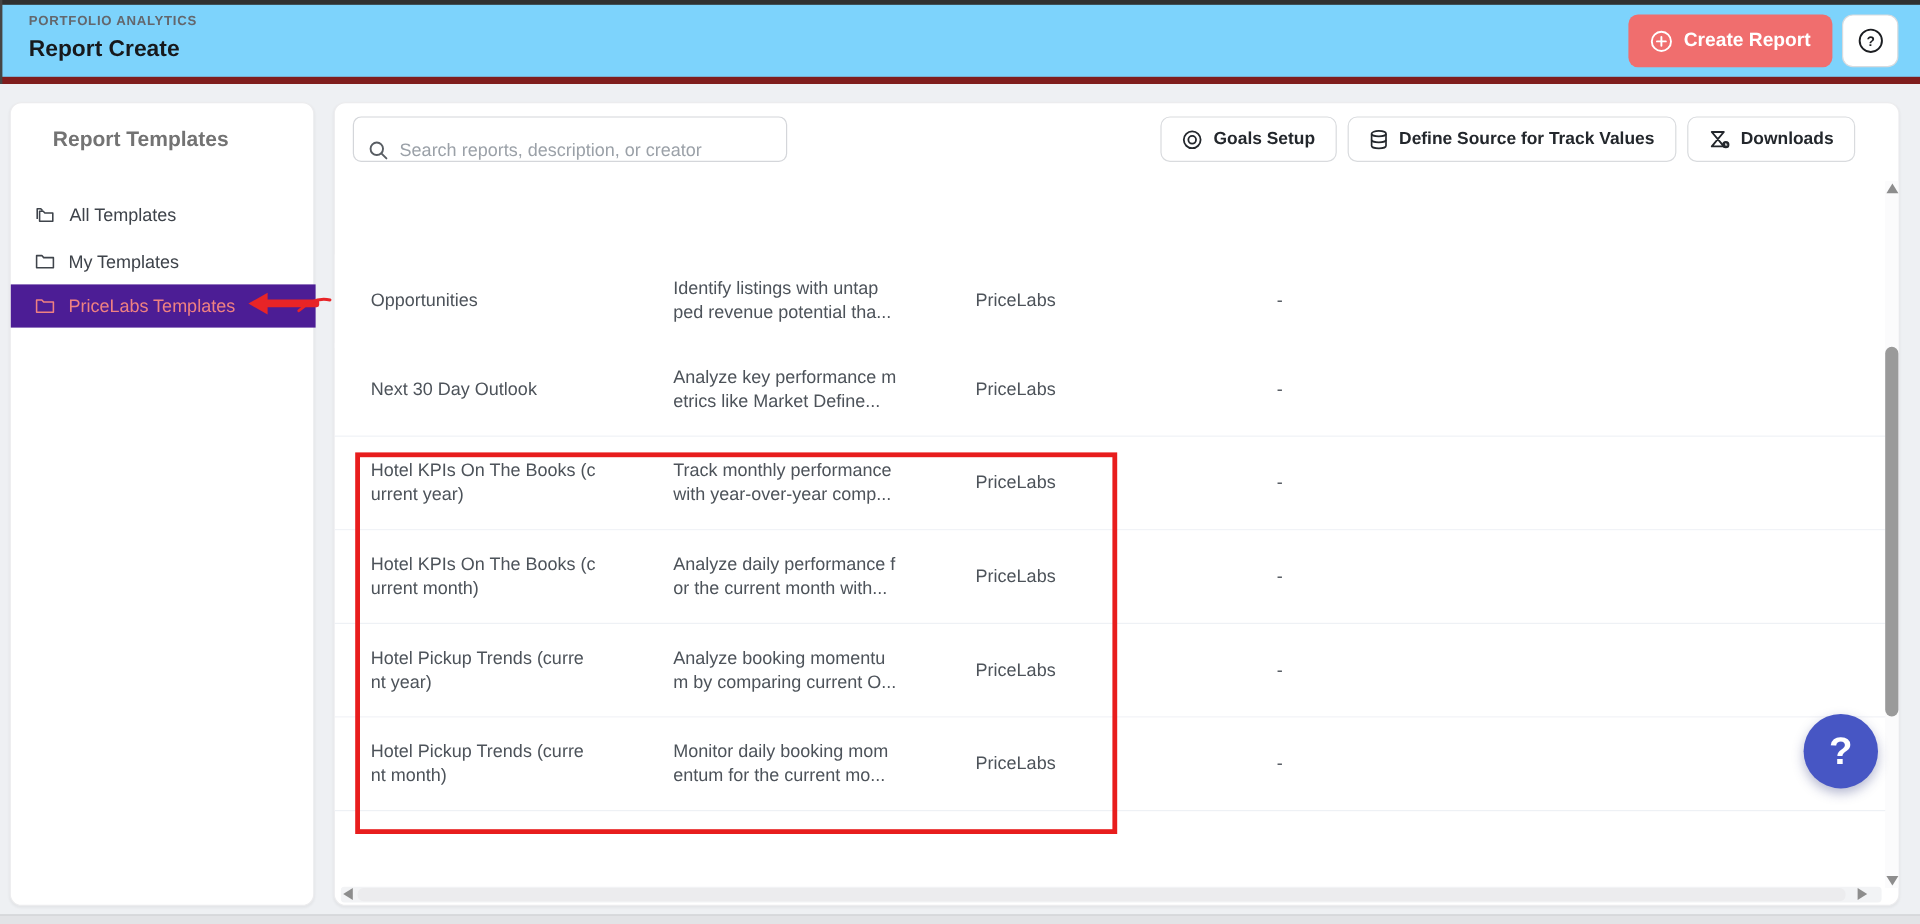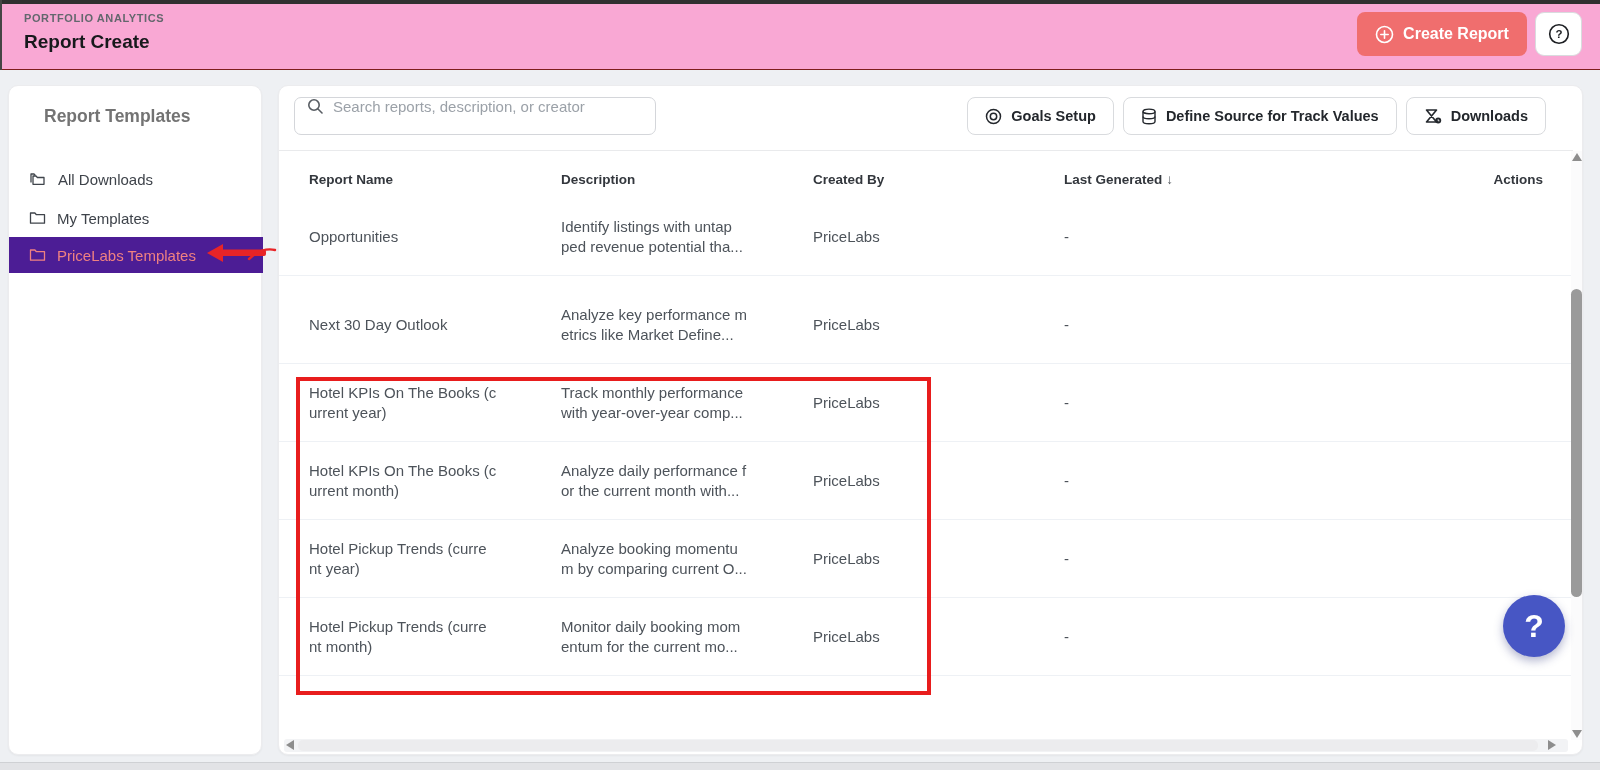--- a/index.html
+++ b/index.html
@@ -7,21 +7,21 @@
     font-family:"Liberation Sans", sans-serif; background:#eef0f3; }
 
   
   .top-edge { position:absolute; left:0; top:0; width:1600px; height:4px; background:#303030; z-index:50; }
   .left-edge { position:absolute; left:0; top:0; width:2px; height:70px; background:#454545; z-index:50; }
   .bottom-band { position:absolute; left:0; top:762px; width:1600px; height:8px;
     background:#e2e3e6; border-top:1px solid #cfd1d4; }
 
   
   .app-header { position:absolute; left:0; top:0; width:1600px; height:70px;
-    background:#f9a8d4; border-bottom:1px solid #7f1d1d; z-index:10; }
+    background:#7dd3fc; border-bottom:6px solid #7f1d1d; z-index:10; }
   .eyebrow { position:absolute; left:24px; top:12px; font-size:11px; font-weight:700;
     letter-spacing:.6px; color:#63676d; }
   .page-title { position:absolute; left:24px; top:31px; font-size:19px; font-weight:700; color:#17191c; }
   .create-btn { position:absolute; left:1357px; top:12px; width:170px; height:44px;
     background:#f06e6e; border:none; border-radius:8px; color:#fff; font-weight:700;
     font-size:16px; cursor:pointer; display:flex; align-items:center; justify-content:center; gap:9px;
     font-family:"Liberation Sans", sans-serif; }
   .help-btn { position:absolute; left:1535px; top:12px; width:47px; height:44px;
     background:#fff; border:1px solid #d9dbde; border-radius:9px; cursor:pointer;
     display:flex; align-items:center; justify-content:center; }
@@ -35,21 +35,21 @@
   
   .sidebar-title { position:absolute; left:20px; top:20px; font-size:17.5px; font-weight:700; color:#737373;margin-left:15px; }
   .side-item { position:absolute; left:0; width:254px; height:36px; display:flex; align-items:center;
     gap:11px; padding-left:20px; font-size:15px; color:#3e434a; cursor:pointer; }
   .side-item .lbl { white-space:nowrap; }
   .side-item.sel { background:#4c1d95; color:#ef8181; }
   .si-0 { top:75px; } .si-1 { top:114px; } .si-2 { top:151px; }
 
   
   .search-box { position:absolute; left:15px; top:11px; width:362px; height:38px;
-    border:1px solid #d4d6da; border-radius:7px; background:#fff; display:flex; align-items:flex-start;
+    border:1px solid #d4d6da; border-radius:7px; background:#fff; display:flex; align-items:flex-end;
     padding-left:12px; gap:9px; }
   .search-box input { border:none; outline:none; flex:1; font-size:15px; color:#3c4147;
     font-family:"Liberation Sans", sans-serif; background:transparent; }
   .search-box input::placeholder { color:#9ba1a8; }
   .tool-btns { position:absolute; right:36px; top:11px; display:flex; gap:9px; }
   .tool-btn { height:38px; background:#fff; border:1px solid #d9dbde; border-radius:8px;
     display:flex; align-items:center; gap:9px; padding:16px 17px; font-size:14.5px; font-weight:700;
     color:#23272c; cursor:pointer; font-family:"Liberation Sans", sans-serif; }
 
   
@@ -58,21 +58,21 @@
     display:grid; grid-template-columns:252px 252px 251px 1fr 110px; align-items:center;
     padding-left:30px; font-size:13.5px; font-weight:700; color:#33373d; }
   .thead .actions { text-align:right; padding-right:30px; }
   .sort-arrow { font-weight:400; color:#565b61; margin-left:4px; }
   .trow { position:absolute; left:0; width:1294px; height:78px; display:grid;
     grid-template-columns:252px 252px 251px 1fr 110px; align-items:center; padding-left:30px;
     font-size:15px; color:#4d535a; background:#fff; cursor:pointer; }
   .trow + .trow, .trow.first { border-top:0; }
   .trow { border-bottom:1px solid #eef1f5; }
   .cell { white-space:pre-line; line-height:20px; padding-right:22px; }
-  .r0{top:112px;} .r1{top:200px;} .r2{top:278px;} .r3{top:356px;} .r4{top:434px;} .r5{top:512px;}
+  .r0{top:126px;} .r1{top:200px;} .r2{top:278px;} .r3{top:356px;} .r4{top:434px;} .r5{top:512px;}
 
   
   .vscroll { position:absolute; right:0; top:65px; width:11px; height:589px; background:#fbfbfc; }
   .v-up, .v-down { position:absolute; left:1px; width:0; height:0; border-left:5px solid transparent;
     border-right:5px solid transparent; cursor:pointer; }
   .v-up { top:2px; border-bottom:8px solid #8d8d8d; }
   .v-down { bottom:2px; border-top:8px solid #8d8d8d; }
   .v-thumb { position:absolute; left:0; top:138px; width:11px; height:308px; background:#9a9a9a;
     border-radius:6px; cursor:grab; }
   .hscroll { position:absolute; left:5px; bottom:2px; height:13px; width:1284px; background:#f2f3f5;
@@ -130,21 +130,21 @@
 <div class="card sidebar">
   <div class="sidebar-title">Report Templates</div>
 
   <div class="side-item si-0">
     <span>
       <svg width="18" height="15" viewBox="0 0 18 15">
           <path d="M4 4h3l1.4 1.5H15v6.8H4z" fill="none" stroke="#3f444b" stroke-width="1.3" stroke-linejoin="round"></path>
           <path d="M2 10.5V2h3l1.4 1.5" fill="none" stroke="#3f444b" stroke-width="1.3" stroke-linejoin="round"></path>
         </svg>
     </span>
-    <span class="lbl">All Downloads</span>
+    <span class="lbl">All Templates</span>
   </div>
 
   <div class="side-item si-1">
     <span>
       <svg width="17" height="14" viewBox="0 0 17 14">
           <path d="M1.5 12.2V2h4.4l1.5 1.7h8.1v8.5z" fill="none" stroke="#3f444b" stroke-width="1.3" stroke-linejoin="round"></path>
         </svg>
     </span>
     <span class="lbl">My Templates</span>
   </div>
@@ -204,29 +204,20 @@
         <svg width="18" height="17" viewBox="0 0 18 17">
             <path d="M2.5 2h10M2.5 2l10 12h-10l10-12M2.5 14h10" fill="none" stroke="#23272c" stroke-width="1.6" stroke-linecap="round" stroke-linejoin="round"></path>
             <circle cx="14.2" cy="12.6" r="3" fill="#23272c"></circle>
             <path d="M14.2 11.3v1.5h1.2" stroke="#fff" stroke-width="0.9" fill="none"></path>
           </svg>
       </span>
       <span>Downloads</span>
     </button>
   </div>
 
-  <div class="thead">
-    <div>Report Name</div>
-    <div>Description</div>
-    <div>Created By</div>
-    <div>
-      <span>Last Generated</span><span class="sort-arrow">↓</span>
-    </div>
-    <div class="actions">Actions</div>
-  </div>
 
   <div class="trow r0">
     <div class="cell">Opportunities</div>
     <div class="cell">Identify listings with untap
 ped revenue potential tha...</div>
     <div class="cell">PriceLabs</div>
     <div class="cell">-</div>
     <div class="cell"></div>
   </div>
   <div class="trow r1">

